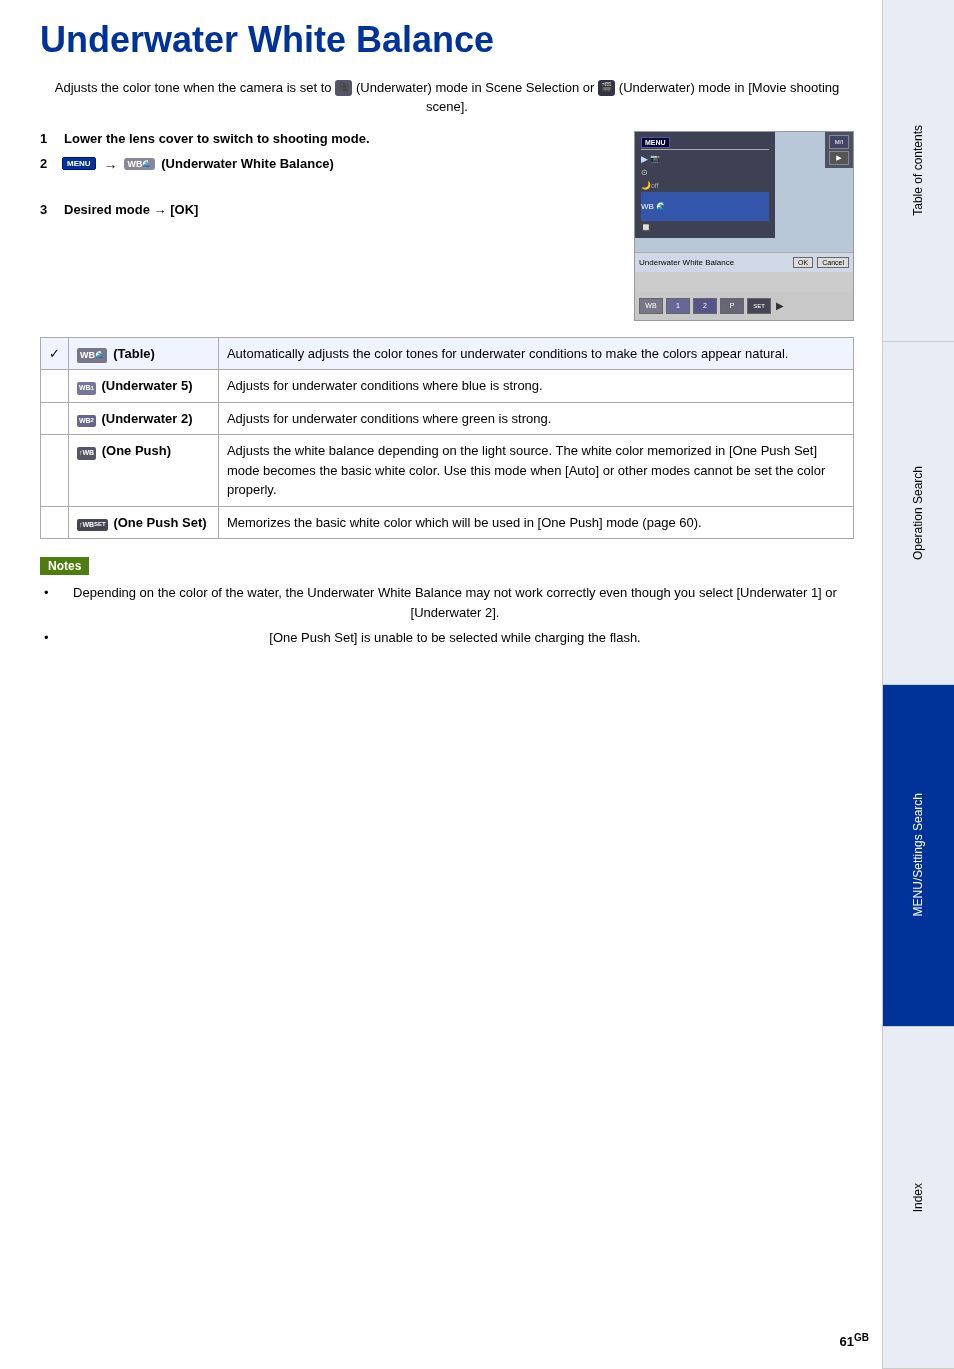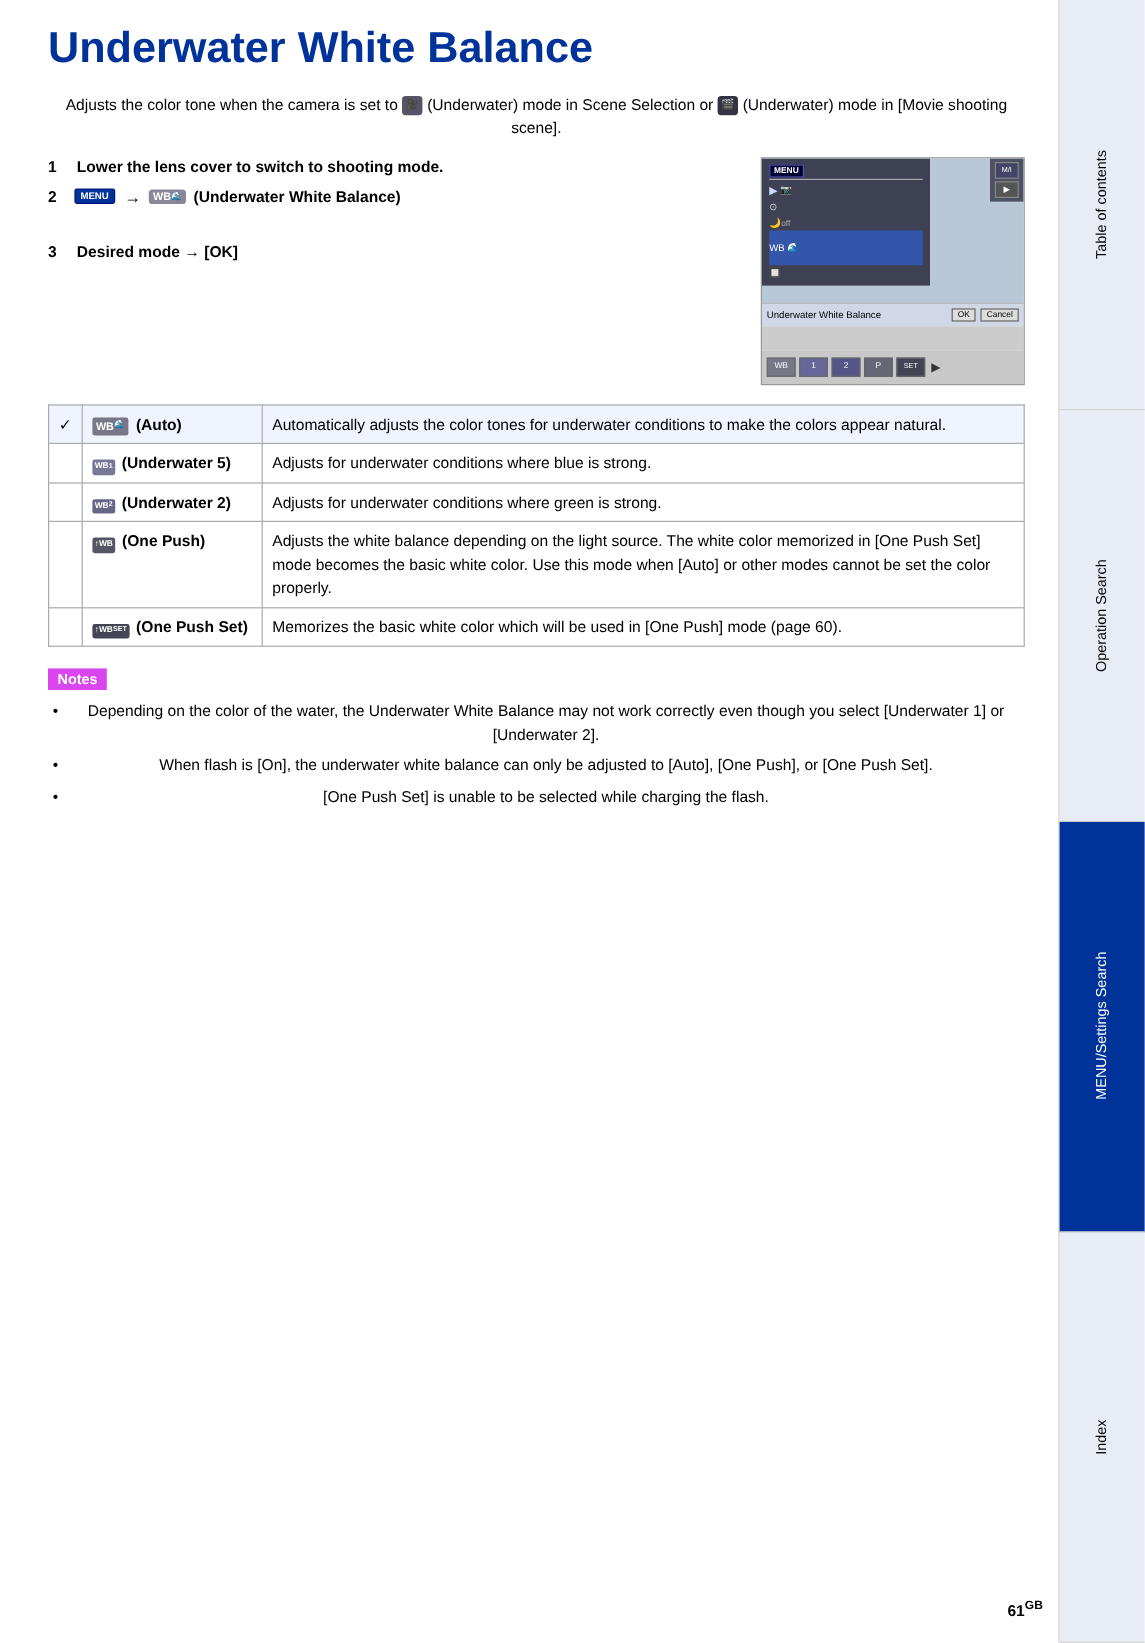--- a/index.html
+++ b/index.html
@@ -189,21 +189,21 @@
       width: 150px;
       font-weight: bold;
       white-space: nowrap;
     }
     
     .notes-section {
       margin-top: 6px;
     }
     .notes-label {
       display: inline-block;
-      background: #d946ef;
+      background: #4d7c0f;
       color: #fff;
       font-size: 12px;
       font-weight: bold;
       padding: 2px 8px;
       margin-bottom: 8px;
     }
     .notes-list {
       list-style: none;
       padding: 0;
       margin: 0;
@@ -380,21 +380,21 @@
     </div>
   </div>
 
   <table class="mode-table">
     <tbody>
 
       <tr class="table-row-auto">
         <td class="check-cell">✓</td>
         <td class="mode-cell">
           <span style="display:inline-flex;align-items:center;justify-content:center;background:#778;border-radius:2px;padding:1px 3px;font-size:9px;color:#fff;font-weight:bold;margin-right:3px;">WB<br><span style="font-size:7px;">🌊</span></span>
-          <span>(Auto)</span>
+          <span>(Table)</span>
         </td>
         <td>Automatically adjusts the color tones for underwater conditions to make the colors appear natural.</td>
       </tr>
 
       <tr>
         <td class="check-cell"></td>
         <td class="mode-cell">
           <span style="display:inline-flex;align-items:center;justify-content:center;background:#779;border-radius:2px;padding:1px 2px;font-size:7px;color:#fff;font-weight:bold;margin-right:2px;">WB<sub>1</sub></span>
           <span>(Underwater 5)</span>
         </td>
@@ -427,21 +427,20 @@
         </td>
         <td>Memorizes the basic white color which will be used in [One Push] mode (page 60).</td>
       </tr>
     </tbody>
   </table>
 
   <div class="notes-section">
     <span class="notes-label">Notes</span>
     <ul class="notes-list">
       <li>Depending on the color of the water, the Underwater White Balance may not work correctly even though you select [Underwater 1] or [Underwater 2].</li>
-      <li>When flash is [On], the underwater white balance can only be adjusted to [Auto], [One Push], or [One Push Set].</li>
       <li>[One Push Set] is unable to be selected while charging the flash.</li>
     </ul>
   </div>
 
 </div>
 
 <div class="page-number">
   <span>61</span><span class="gb-super">GB</span>
 </div>
 

